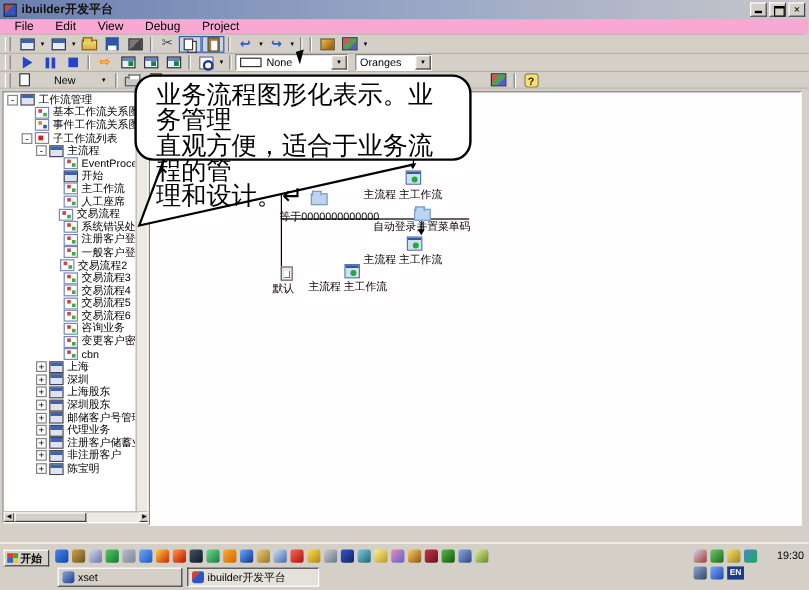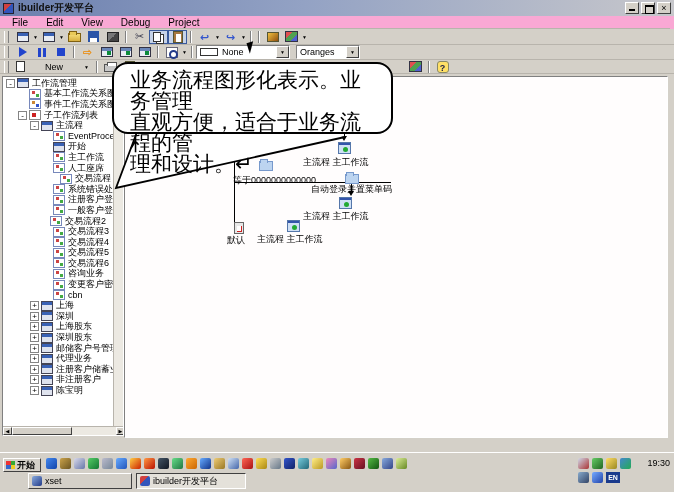--- a/index.html
+++ b/index.html
@@ -129,21 +129,21 @@
   
   .taskbar { position:absolute; left:0; top:452px; width:674px; height:40px; background:#d4d0c8; border-top:1px solid #fff; }
   .startbtn { position:absolute; left:3px; top:5px; width:38px; height:14px; background:#d4d0c8;
     border:1px solid; border-color:#fff #404040 #404040 #fff; display:flex; align-items:center; gap:2px; padding:0 2px;
     font-size:9px; font-weight:bold; }
   .flag { width:9px; height:8px; display:grid; grid-template-columns:1fr 1fr; grid-template-rows:1fr 1fr; }
   .flag i:nth-child(1){background:#e33;} .flag i:nth-child(2){background:#3a3;}
   .flag i:nth-child(3){background:#36c;} .flag i:nth-child(4){background:#ec2;}
   .quicklaunch { position:absolute; left:46px; top:4px; height:13px; display:flex; gap:3px; align-items:center; }
   .chip { width:11px; height:11px; border-radius:2px; }
-  .taskrow { position:absolute; left:28px; top:20px; height:16px; display:flex; gap:4px; }
+  .taskrow { position:absolute; left:48px; top:20px; height:16px; display:flex; gap:4px; }
   .taskbtn { width:104px; height:16px; background:#d4d0c8; border:1px solid; border-color:#fff #404040 #404040 #fff;
     display:flex; align-items:center; gap:3px; padding:0 3px; font-size:9px; }
   .taskbtn.active { border-color:#404040 #fff #fff #404040; background:#e4e1da; width:110px; }
   .tchip { width:10px; height:10px; border-radius:2px; }
   .tray { position:absolute; right:4px; top:3px; width:92px; height:34px; }
   .trayrow { display:flex; gap:3px; align-items:center; height:14px; }
   .trayclock { font-size:9px; margin-left:auto; color:#000; }
   .enbox { width:14px; height:11px; background:#1a3a8c; color:#fff; font-size:7px; font-weight:bold;
     text-align:center; line-height:11px; }
 </style>
@@ -324,21 +324,21 @@
           <div class="trow" style="padding-left: 39px;">
             <span class="tspace"></span>
             <span class="t-ico t-diagram"></span>
             <span>主工作流</span>
           </div>
           <div class="trow" style="padding-left: 39px;">
             <span class="tspace"></span>
             <span class="t-ico t-diagram"></span>
             <span>人工座席</span>
           </div>
-          <div class="trow" style="padding-left: 46px; font-family: Liberation Serif, serif;">
+          <div class="trow" style="padding-left: 35px; font-family: Liberation Serif, serif;">
             <span class="tspace"></span>
             <span class="t-ico t-diagram"></span>
             <span>交易流程</span>
           </div>
           <div class="trow" style="padding-left: 39px;">
             <span class="tspace"></span>
             <span class="t-ico t-diagram"></span>
             <span>系统错误处理</span>
           </div>
           <div class="trow" style="padding-left: 39px;">

